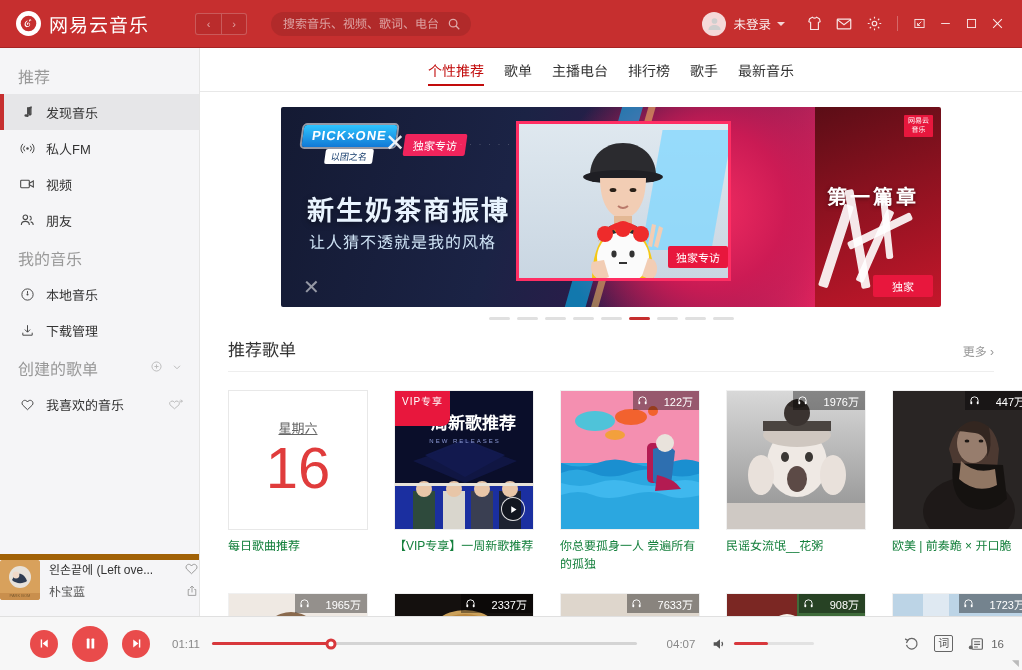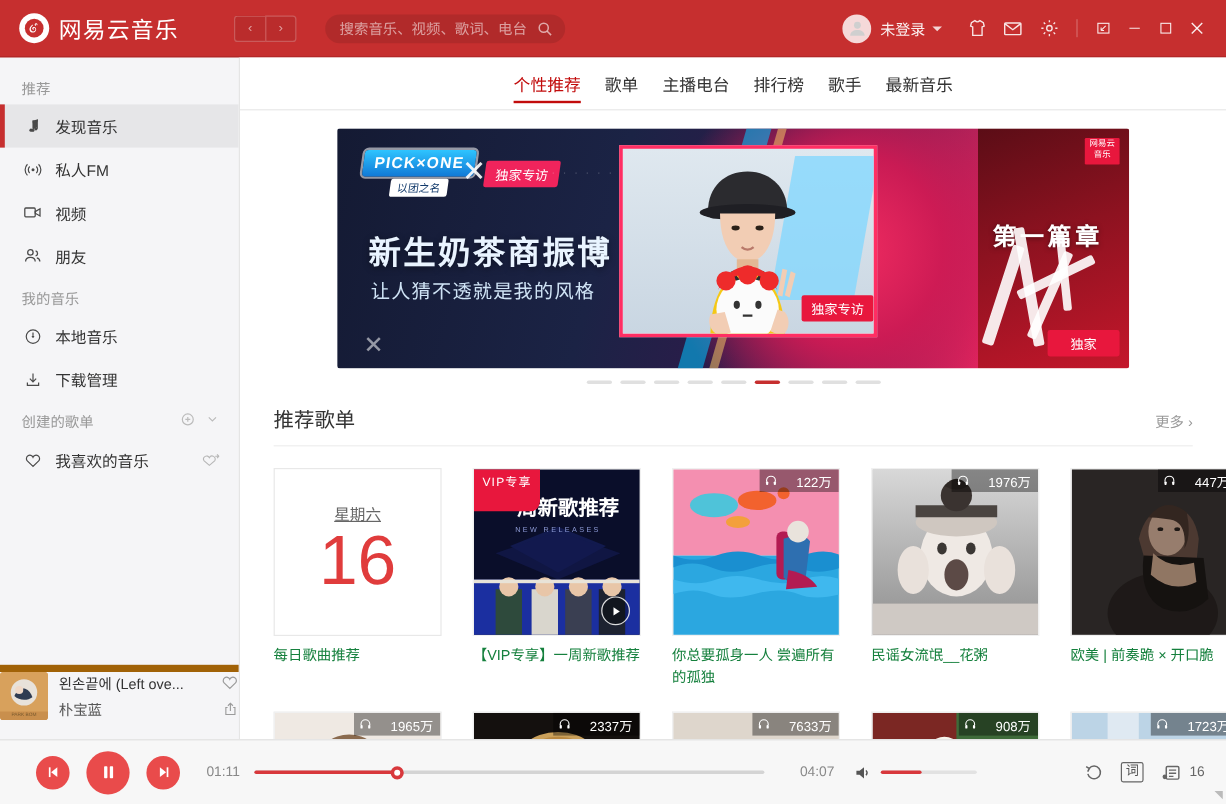--- a/index.html
+++ b/index.html
@@ -77,21 +77,21 @@
   .main { flex:1; display:flex; min-height:0; position:relative; }
 
   
   .sidebar {
     width:200px; flex:0 0 200px; background:#f5f5f7;
     border-right:1px solid #e5e5e5; display:flex; flex-direction:column;
     overflow:hidden; position:relative;
   }
   .side-scroll { flex:1; overflow:hidden; padding-top:8px; }
   .side-group-title {
-    font-size:12px; color:#999; padding:8px 0 6px 18px;
+    font-size:16px; color:#999; padding:8px 0 6px 18px;
     display:flex; align-items:center;
   }
   .side-group-title .g-actions { margin-left:auto; display:flex; align-items:center; padding-right:16px; gap:8px;}
   .side-item {
     height:36px; display:flex; align-items:center; padding-left:18px;
     color:#333; font-size:13px; cursor:pointer; position:relative;
   }
   .side-item.active { background:#e6e6e8; }
   .side-item.active:before {
     content:""; position:absolute; left:0; top:0; bottom:0; width:4px; background:#C62F2F;

